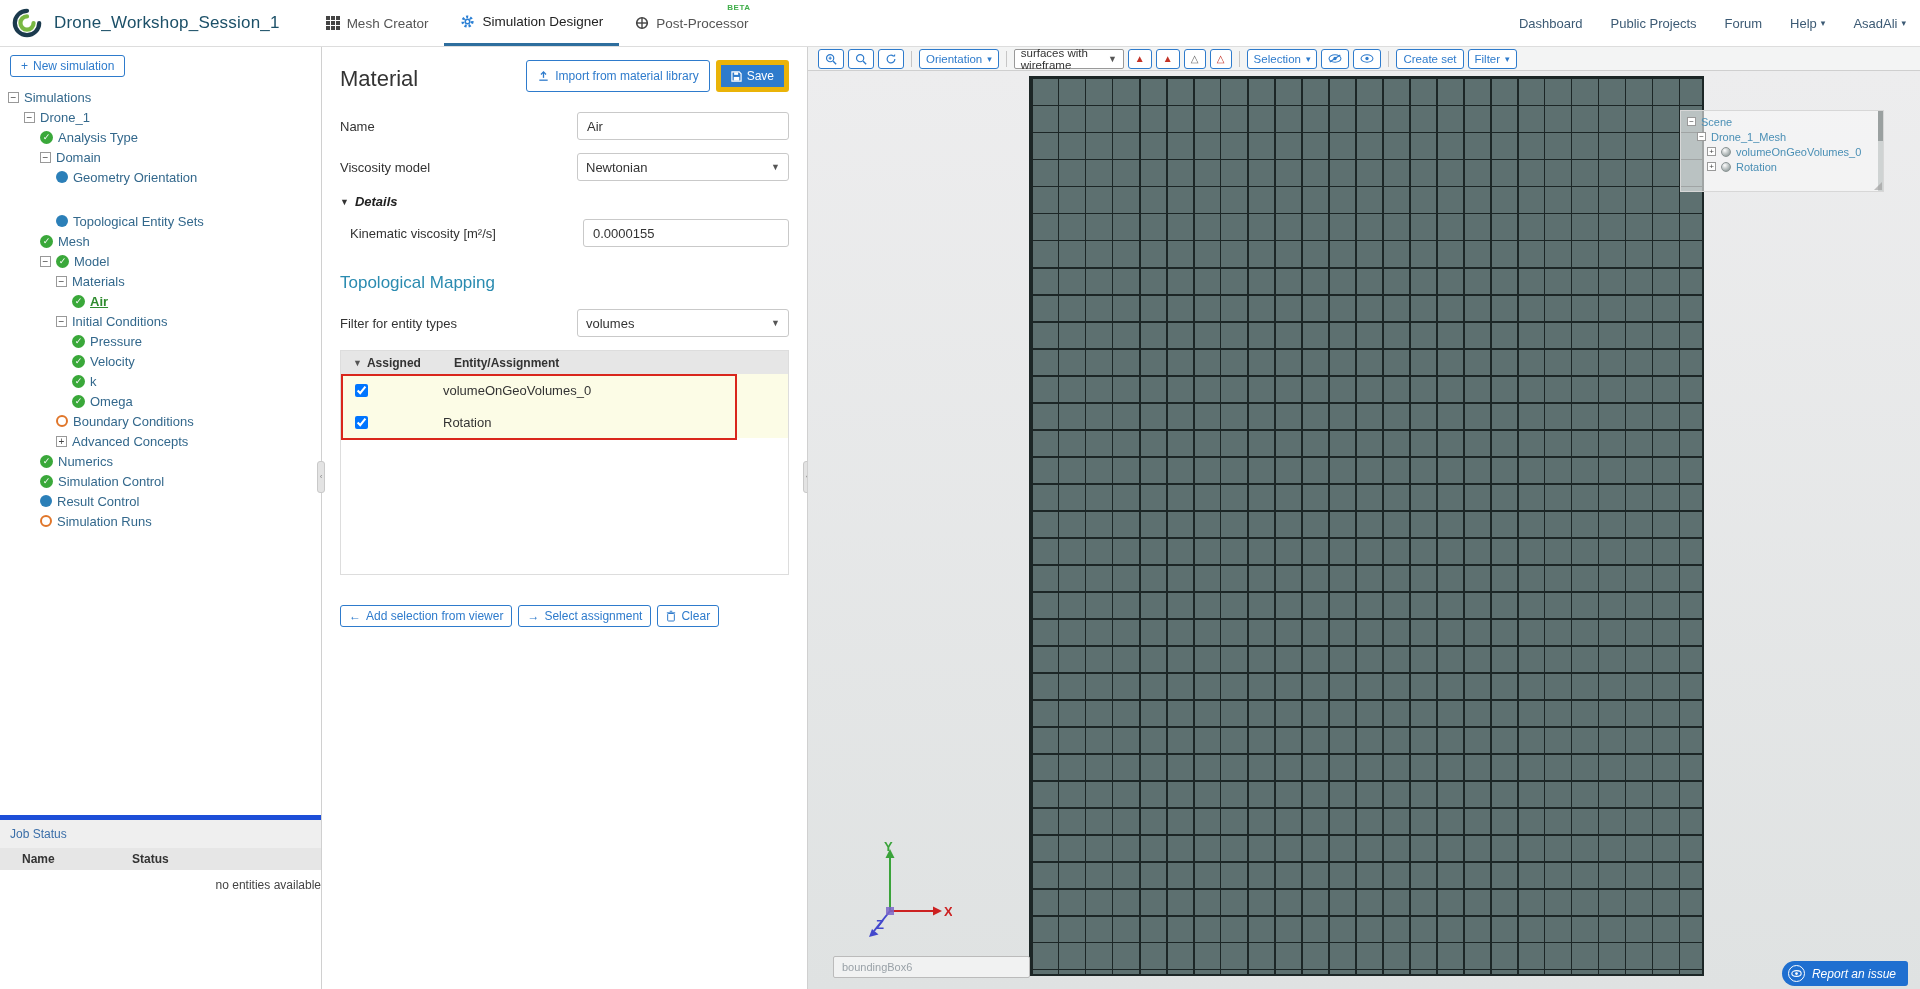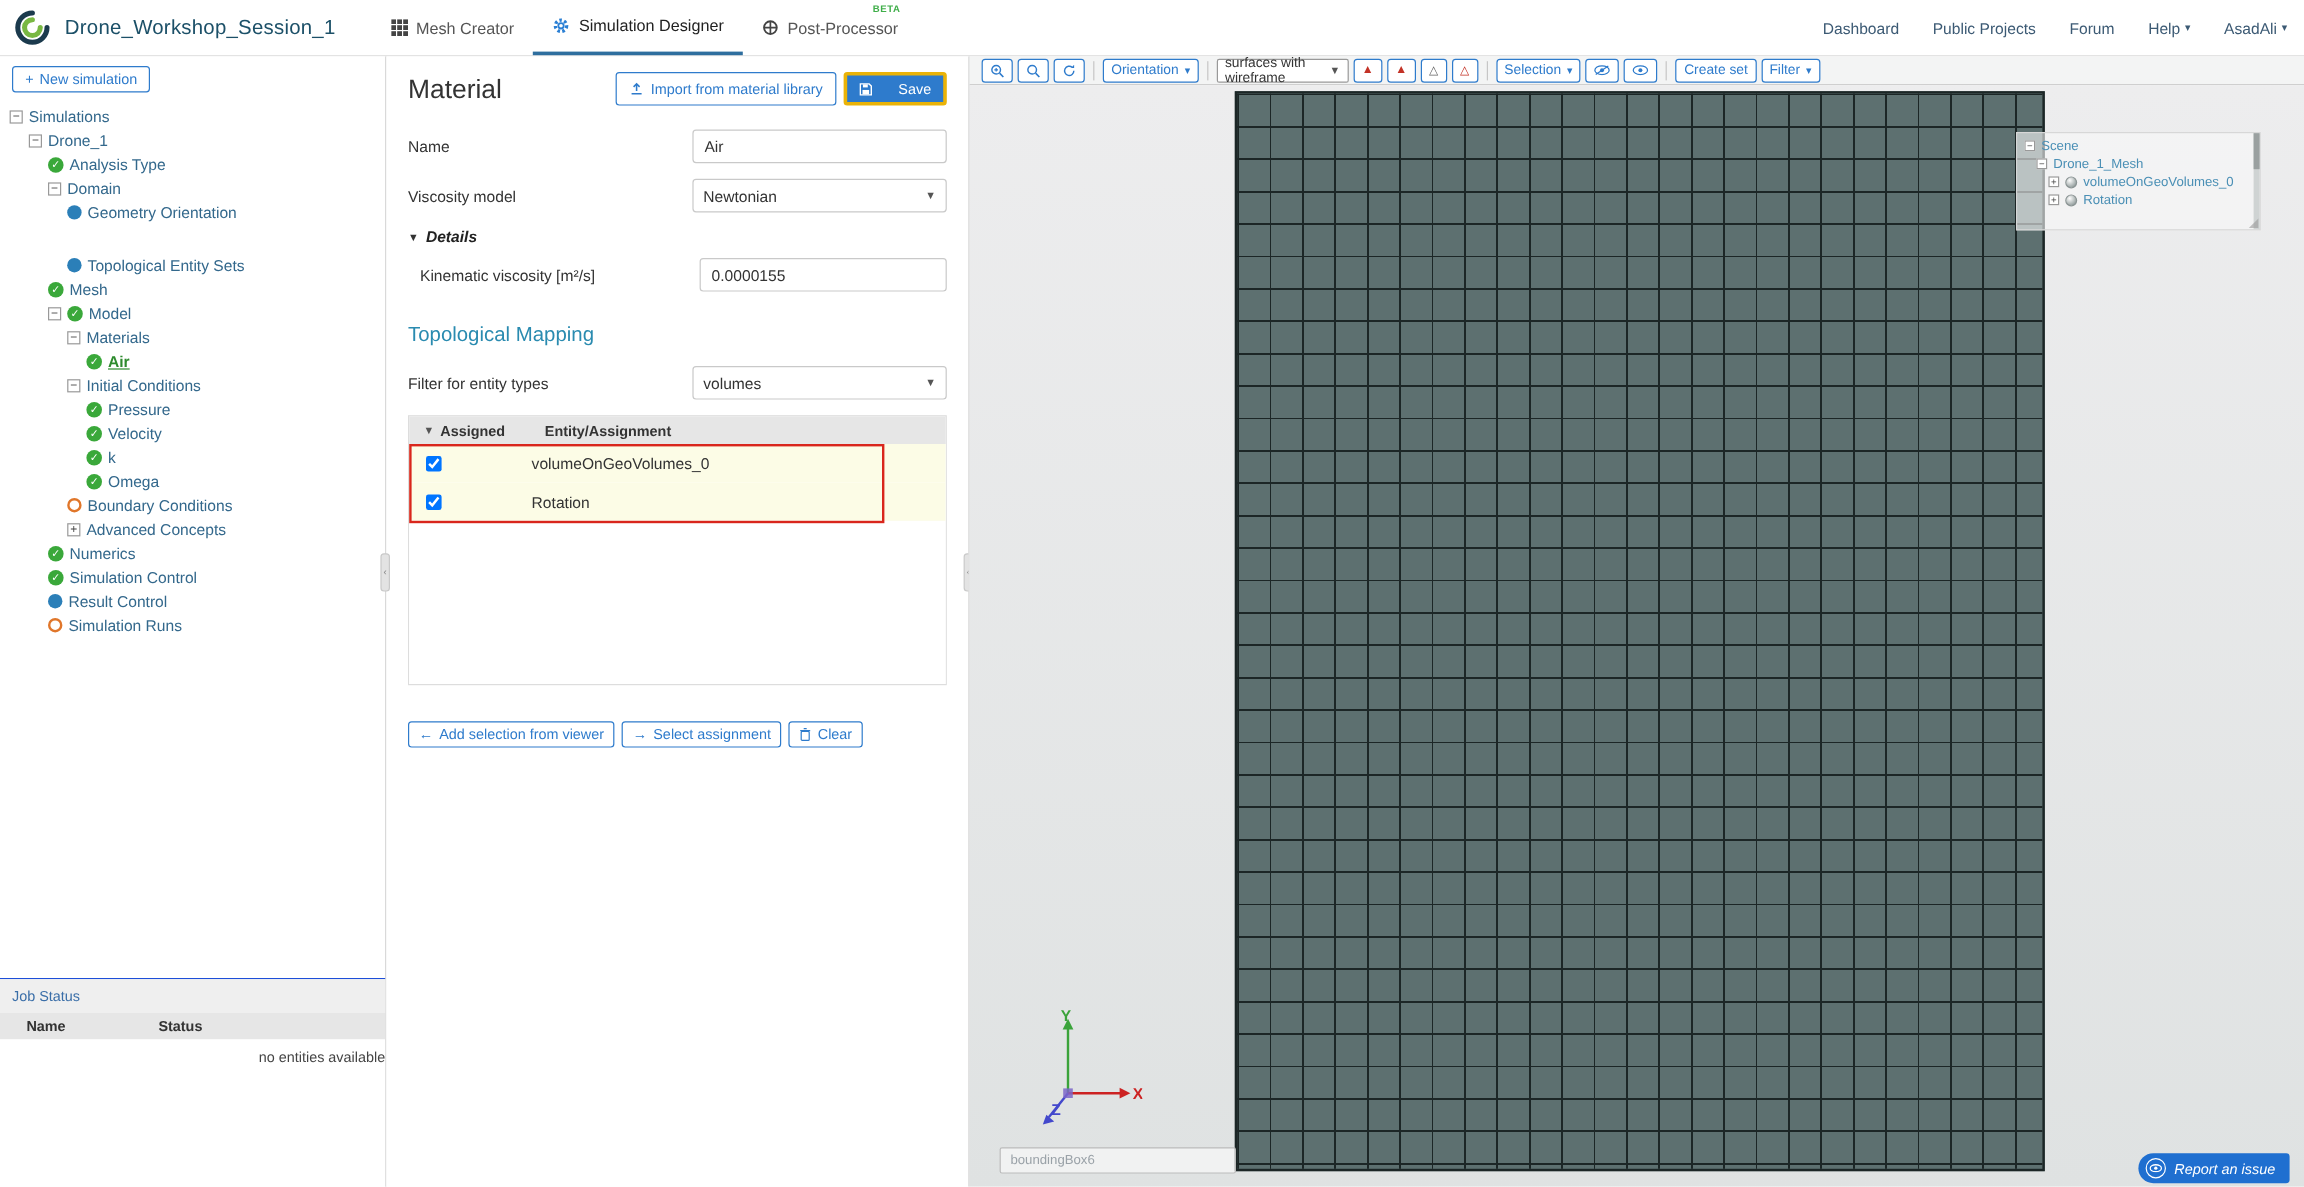--- a/index.html
+++ b/index.html
@@ -40,42 +40,42 @@
   .tree-label { white-space:nowrap; }
   .tree-row.selected .tree-label { color:#2e8b2e; font-weight:bold; text-decoration:underline; }
   .expander { width:11px; height:11px; border:1px solid #999; background:#fff; color:#444;
               font-size:10px; line-height:9px; text-align:center; flex:none; cursor:pointer; }
   .icon-check { width:13px; height:13px; border-radius:50%; background:#3aa83a; color:#fff;
                 font-size:9px; line-height:13px; text-align:center; flex:none; }
   .icon-dot { width:12px; height:12px; border-radius:50%; background:#2b7fb8; flex:none; }
   .icon-warn { width:12px; height:12px; border-radius:50%; border:2px solid #e0762a;
                background:#fff; flex:none; }
 
-  .job-status { border-top:1px solid #1d4ed8; height:174px; flex:none; display:flex;
+  .job-status { border-top:5px solid #1d4ed8; height:174px; flex:none; display:flex;
                 flex-direction:column; background:#fff; }
   .job-title { background:#efefef; color:#3a6ea8; font-size:12px; padding:7px 10px; }
   .job-head { display:flex; background:#e6e6e6; font-size:12px; font-weight:bold;
               color:#333; padding:4px 0; }
   .job-head .c1 { width:132px; padding-left:22px; }
   .job-empty { text-align:right; font-size:12px; color:#444; padding-top:8px; }
 
   .resize-grip { position:absolute; right:-4px; top:44%; width:8px; height:32px;
                  background:#e3e3e3; border:1px solid #c9c9c9; border-radius:3px;
                  z-index:5; color:#888; font-size:8px; line-height:30px; text-align:center;
                  cursor:col-resize; }
 
   
   .material-panel { width:486px; border-right:1px solid #d0d0d0; position:relative;
                     background:#fff; padding:13px 18px 0 18px; overflow:hidden; }
   .mp-header { display:flex; align-items:flex-end; margin-bottom:20px; }
   .mp-title { font-size:22px; color:#333; font-weight:400; }
   .mp-actions { margin-left:auto; display:flex; gap:6px; }
-  .btn-save { background:#2e7bcc; border:3px solid #eab308; color:#fff; border-radius:3px;
+  .btn-save { background:#2e7bcc; border:5px solid #eab308; color:#fff; border-radius:3px;
               font-size:12px; padding:4px 10px; display:inline-flex; align-items:center;
-              gap:22px; cursor:pointer; font-family:inherit; }
+              gap:5px; cursor:pointer; font-family:inherit; }
   .form-row { display:flex; align-items:center; margin-bottom:13px; }
   .form-label { font-size:13px; color:#333; flex:1; }
   .form-input { width:212px; height:28px; border:1px solid #c9c9c9; border-radius:3px;
                 padding:0 9px; font-size:13px; color:#333; font-family:inherit; background:#fff; }
   .form-select { width:212px; height:28px; border:1px solid #c9c9c9; border-radius:3px;
                  padding:0 8px; font-size:13px; color:#333; background:#fff; display:flex;
                  align-items:center; justify-content:space-between; cursor:pointer; }
   .select-caret { font-size:9px; color:#555; }
 
   .details-block { margin:4px 0 24px 0; }

